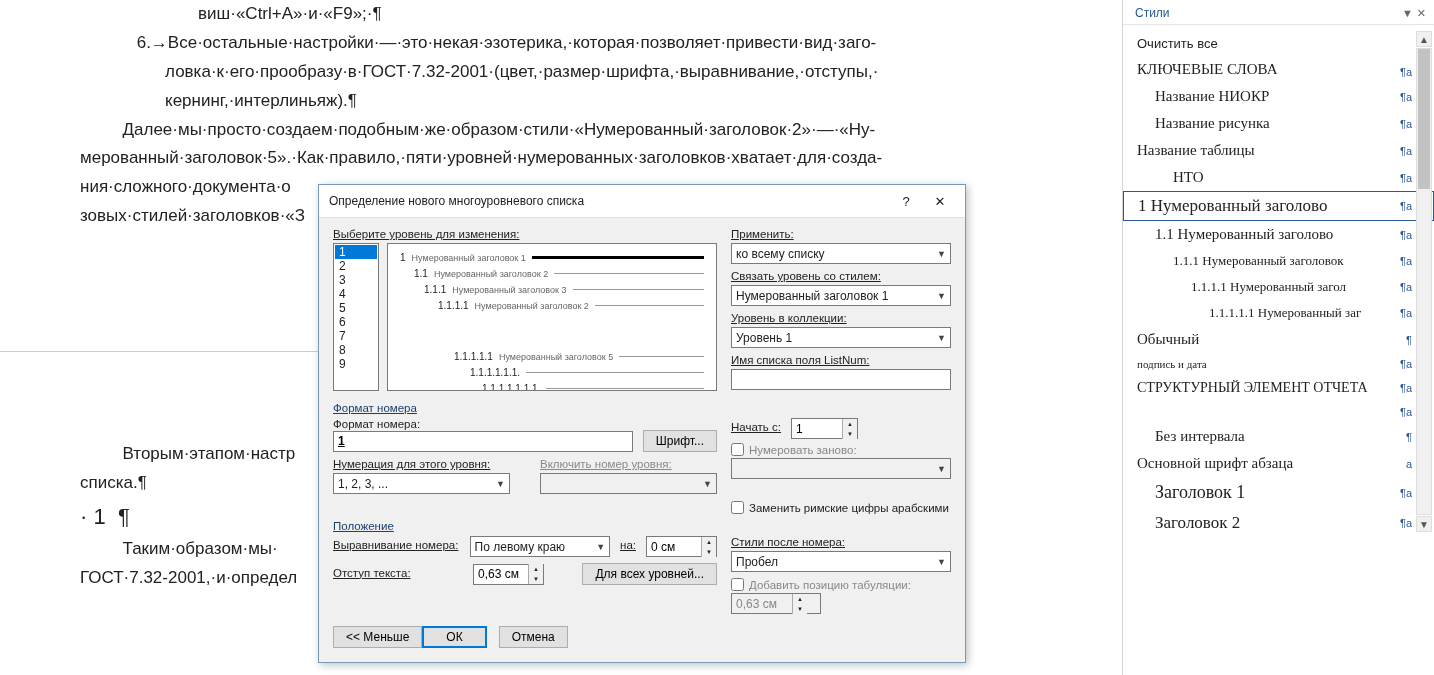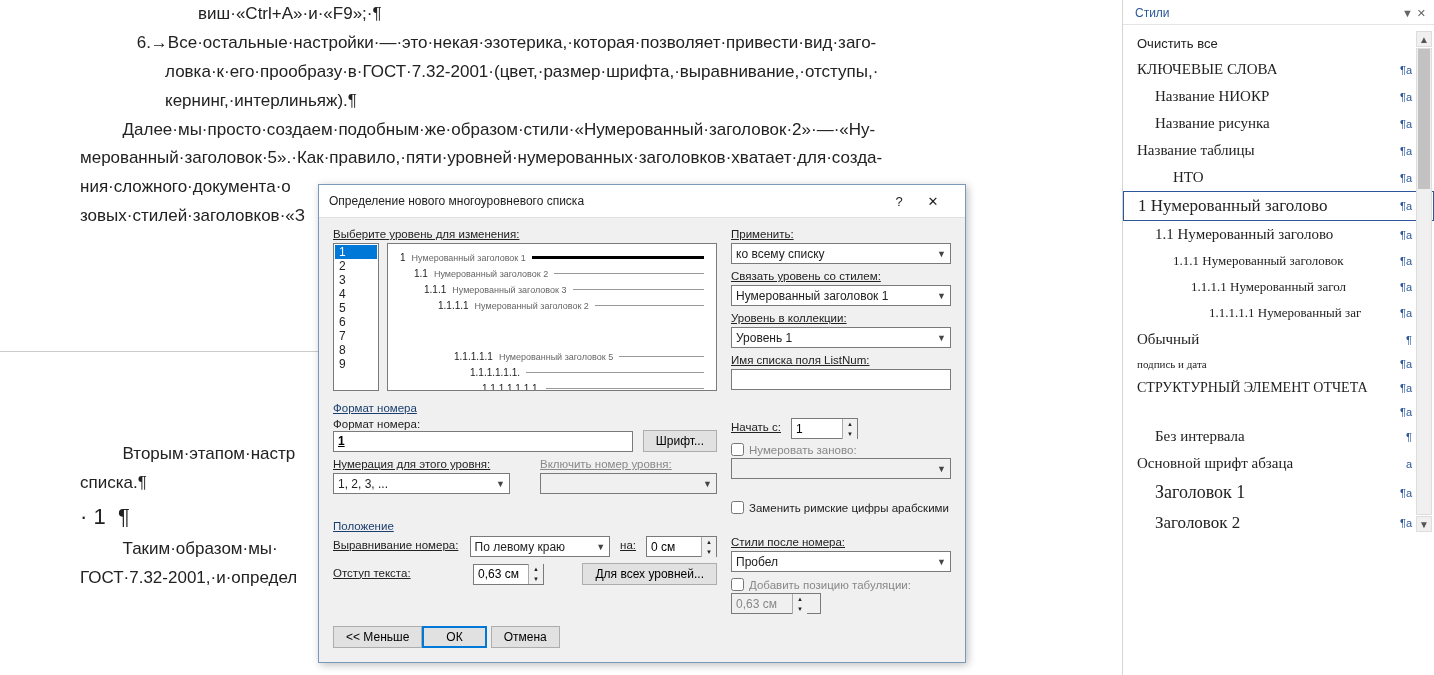--- a/index.html
+++ b/index.html
@@ -22,21 +22,21 @@
 .sp-scroll-arrow { width: 16px; height: 16px; background: #f0f0f0; display: flex; align-items: center; justify-content: center; font-size: 10px; color: #555; border: 1px solid #ddd; }
 .sp-scroll-track { position: absolute; top: 17px; bottom: 17px; left: 0; right: 0; background: #f0f0f0; border: 1px solid #ddd; }
 .sp-scroll-thumb { position: absolute; top: 0; left: 1px; right: 1px; height: 140px; background: #c2c2c2; }
 .style-item { display: flex; align-items: center; justify-content: space-between; padding: 5px 22px 5px 14px; cursor: pointer; }
 .style-item .lbl { white-space: nowrap; overflow: hidden; text-overflow: ellipsis; }
 .style-item .mark { font-size: 11px; color: #2b579a; cursor: pointer; }
 .style-item.selected { border: 1px solid #2b579a; padding: 4px 21px 4px 13px; }
 
 
 .dialog { position: absolute; left: 318px; top: 184px; width: 648px; background: #f0f0f0; border: 1px solid #7a99b8; box-shadow: 2px 2px 8px rgba(0,0,0,.25); z-index: 100; }
-.dlg-title { display: flex; align-items: center; justify-content: space-between; padding: 6px 15px 6px 10px; background: #fff; border-bottom: 1px solid #e0e0e0; }
+.dlg-title { display: flex; align-items: center; justify-content: space-between; padding: 6px 8px 6px 10px; background: #fff; border-bottom: 1px solid #e0e0e0; }
 .dlg-title-text { font-size: 12px; }
 .dlg-title-btns { display: flex; gap: 0; }
 .dlg-title-btns span { width: 34px; height: 20px; display: flex; align-items: center; justify-content: center; font-size: 13px; cursor: pointer; }
 .dlg-body { padding: 10px 14px 12px 14px; font-size: 11.5px; }
 .dlg-cols { display: flex; gap: 14px; }
 .dlg-left { flex: 1; min-width: 0; }
 .dlg-right { width: 220px; }
 
 .lbl-u { text-decoration: underline; display: inline-block; margin-bottom: 3px; }
 .listbox { width: 46px; height: 148px; border: 1px solid #7a7a7a; background: #fff; padding: 1px; overflow: hidden; font-size: 12px; }
@@ -59,21 +59,21 @@
 .spinner .spin span { font-size: 6px; height: 10px; width: 14px; display: flex; align-items: center; justify-content: center; cursor: pointer; background: #f0f0f0; }
 
 .section-lbl { margin: 6px 0 4px 0; color: #1a3e6e; text-decoration: underline; }
 .btn { border: 1px solid #adadad; background: #e1e1e1; padding: 3px 12px; cursor: pointer; font-size: 12px; }
 .btn.blue { border: 2px solid #0078d7; padding: 2px 22px; }
 .row-flex { display: flex; align-items: center; gap: 10px; }
 .chk { display: flex; align-items: center; gap: 5px; }
 .chk input { width: 13px; height: 13px; }
 
 .footer-btns { display: flex; justify-content: flex-start; align-items: center; padding: 0 14px 14px 14px; }
-.footer-right { display: flex; gap: 4px; }
+.footer-right { display: flex; gap: 12px; }
 </style>
 </head>
 <body>
 
 <div class="doc-wrap">
   <div class="doc-page">
     <div class="doc-line">                         виш·«Ctrl+A»·и·«F9»;·¶</div>
     <div class="doc-line">            6.→Все·остальные·настройки·—·это·некая·эзотерика,·которая·позволяет·привести·вид·заго-</div>
     <div class="doc-line">                  ловка·к·его·прообразу·в·ГОСТ·7.32-2001·(цвет,·размер·шрифта,·выравнивание,·отступы,·</div>
     <div class="doc-line">                  кернинг,·интерлиньяж).¶</div>
@@ -106,21 +106,21 @@
       <div class="sp-scroll-arrow">▲</div>
       <div class="sp-scroll-track">
           <div class="sp-scroll-thumb"></div>
         </div>
       <div class="sp-scroll-arrow" style="position:absolute;bottom:0">▼</div>
     </div>
   <div class="style-item" style="padding-left: 14px;">
         <span class="lbl">Очистить все</span>
         <span class="mark"></span>
       </div>
-      <div class="style-item" style="padding-left: 14px;">
+      <div class="style-item" style="padding-left: 14px; align-items: flex-end;">
         <span class="lbl" style="font-family: &quot;Times New Roman&quot;, serif; font-size: 15px;">КЛЮЧЕВЫЕ СЛОВА</span>
         <span class="mark">¶а</span>
       </div>
       <div class="style-item" style="padding-left: 32px;">
         <span class="lbl" style="font-family: &quot;Times New Roman&quot;, serif; font-size: 15px;">Название НИОКР</span>
         <span class="mark">¶a</span>
       </div>
       <div class="style-item" style="padding-left: 32px;">
         <span class="lbl" style="font-family: &quot;Times New Roman&quot;, serif; font-size: 15px;">Название рисунка</span>
         <span class="mark">¶a</span>

